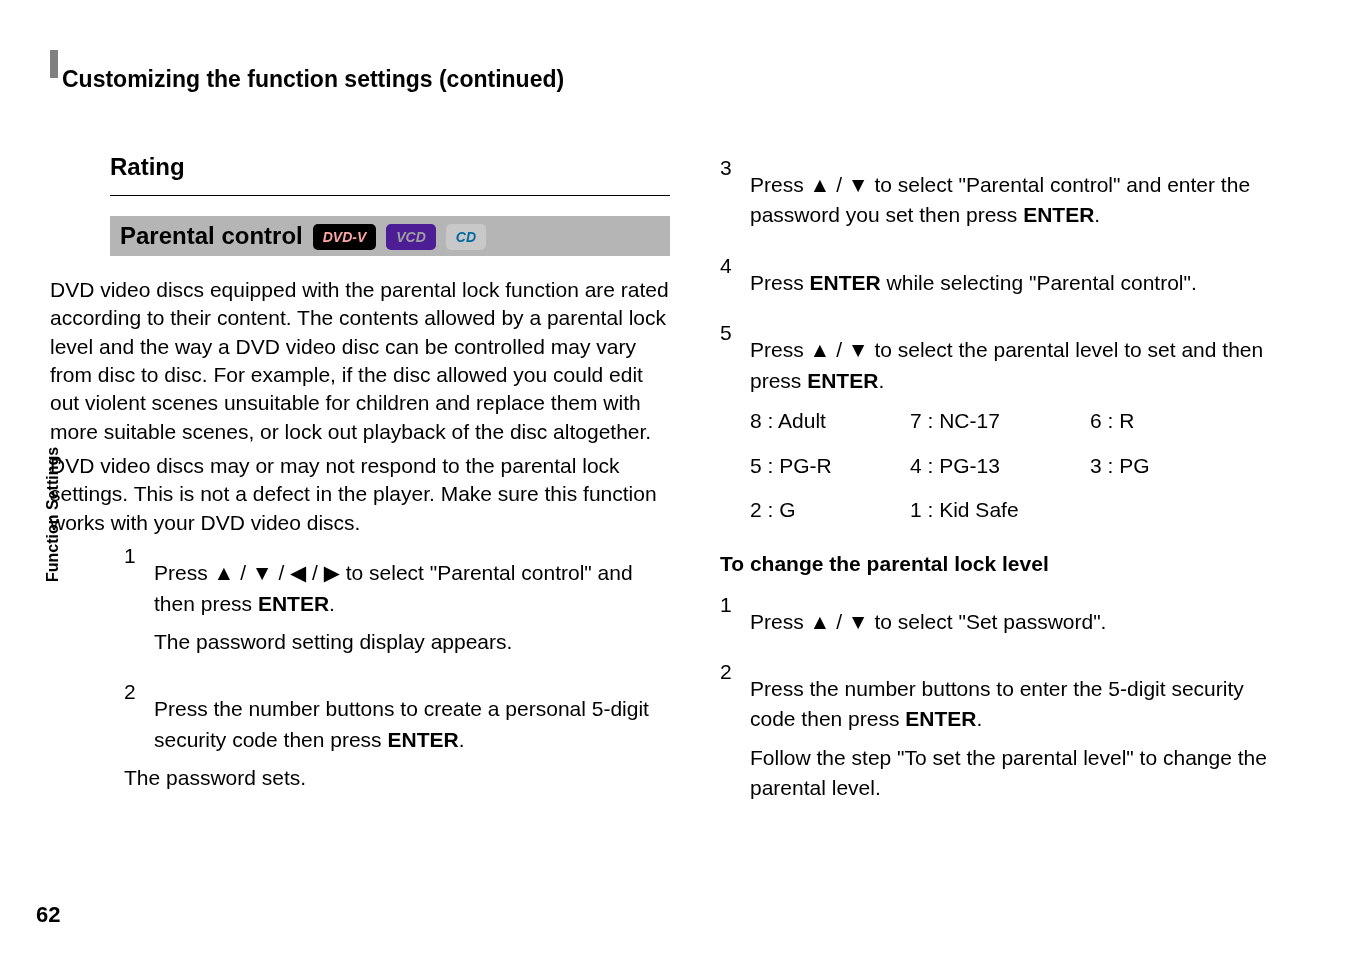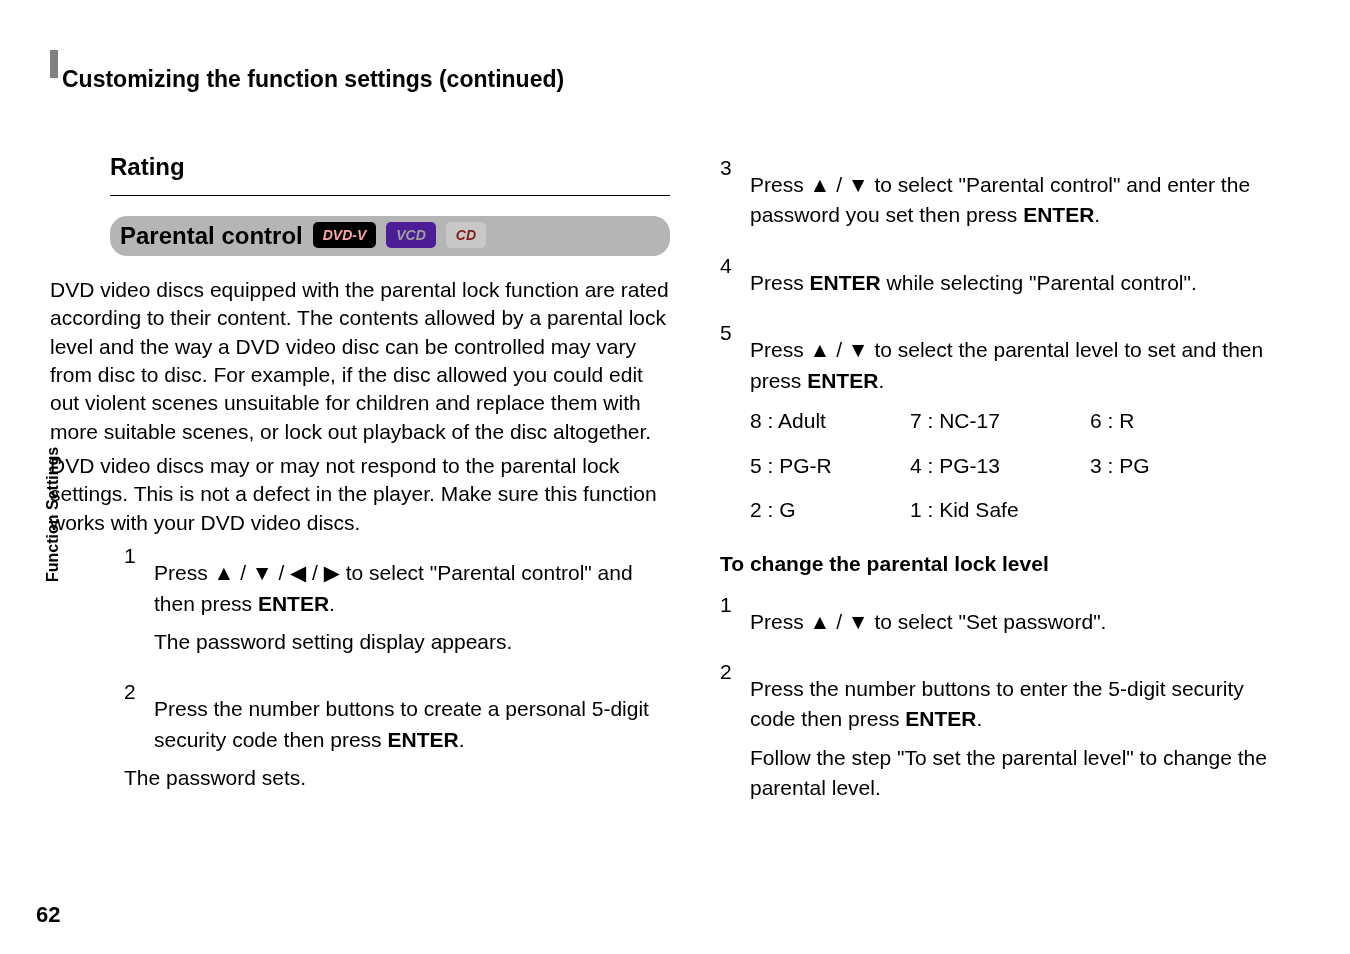--- a/index.html
+++ b/index.html
@@ -44,44 +44,43 @@
     .rating-rule {
       border: none;
       border-top: 1px solid #000;
       margin-bottom: 20px;
       width: 100%;
     }
     .parental-bar {
       background: #b5b5b5;
       padding: 6px 10px;
       display: flex;
-      align-items: flex-start;
+      align-items: flex-end;
       gap: 10px;
       margin-bottom: 20px;
-      border-radius: 17px;
     }
     .parental-title {
       font-size: 24px;
       font-weight: bold;
       color: #000;
     }
     .badge {
       display: inline-flex;
       align-items: center;
       justify-content: center;
       height: 26px;
       border-radius: 5px;
       font-size: 14px;
       font-weight: bold;
       padding: 0 10px;
       font-style: italic;
     }
     .badge-dvdv { background: #000; color: #fca5a5; }
     .badge-vcd { background: #4c1d95; color: #a0a0a0; }
-    .badge-cd  { background: #c8c8c8; color: #7f1d1d; }
+    .badge-cd  { background: #c8c8c8; color: #0369a1; }
     .para {
       font-size: 21px;
       line-height: 1.35;
       margin-bottom: 4px;
     }
     .para2 { margin-top: 6px; }
     .sub-heading {
       font-size: 21px;
       font-weight: bold;
       margin-top: 26px;

